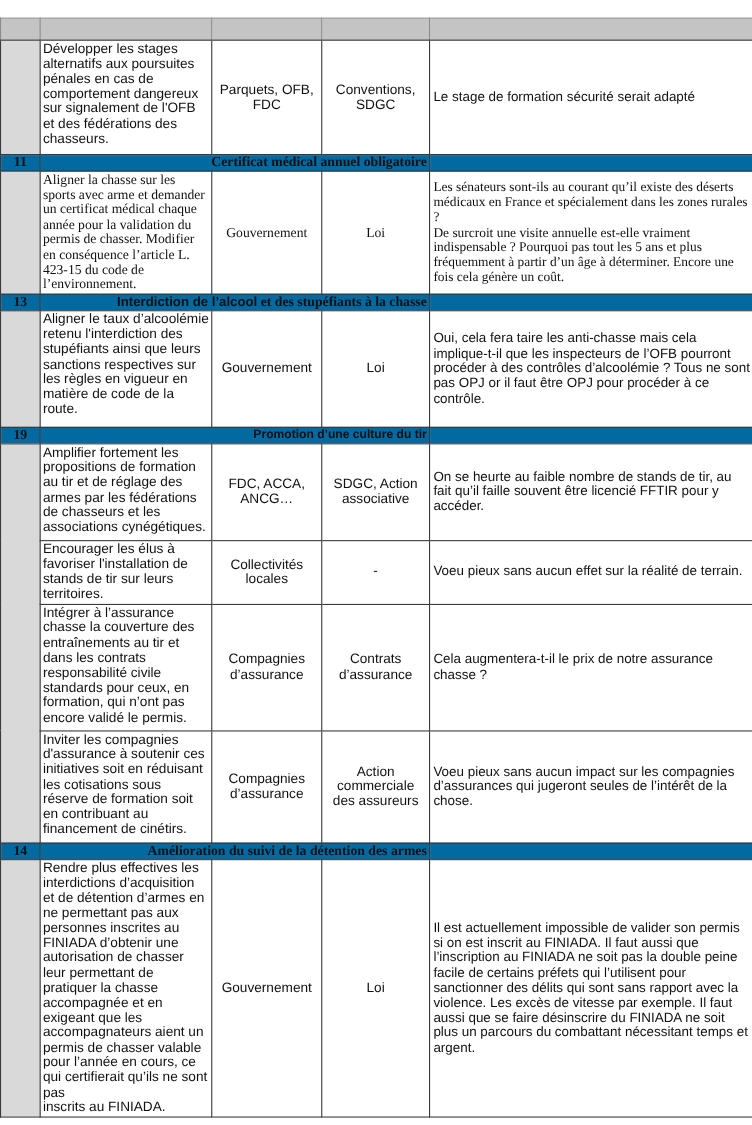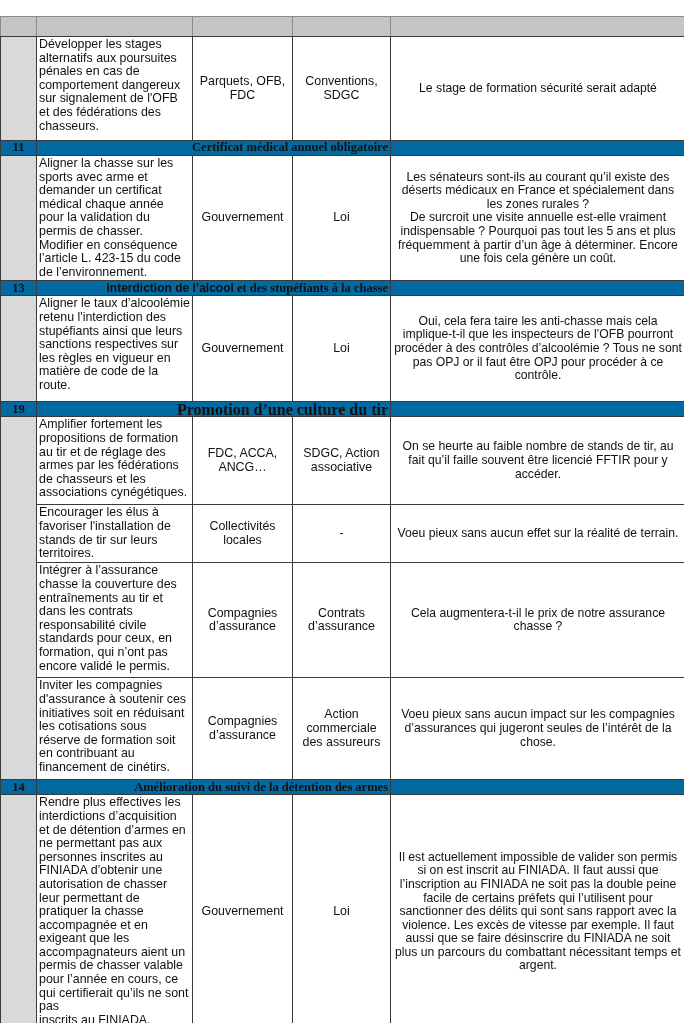--- a/index.html
+++ b/index.html
@@ -9,25 +9,25 @@
   col.c-prop { width: 156px; }
   col.c-who { width: 100px; }
   col.c-how { width: 98px; }
   col.c-com { width: 294px; }
   td { border: 1px solid #3a3a3a; padding: 0 2px; font-size: 12.4px; line-height: 13.6px; vertical-align: middle; }
   tr.top-bar td { background: #c4c4c4; height: 19px; border-color: #8a8a8a; border-bottom: 1px solid #3a3a3a; }
   td.num-cell { background: #d9d9d9; text-align: center; font-family: "Liberation Serif", serif; font-weight: bold; font-size: 12.5px; }
   td.num-empty { background: #d9d9d9; }
   tr.section td { background: #0369a1; height: 14px; }
   td.section-title { text-align: right; font-weight: bold; font-family: "Liberation Serif", serif; font-size: 12.5px; }
-  td.section-title.sans { font-family: Liberation Serif, serif; font-size: 16px; }
+  td.section-title.sans { font-family: Liberation Sans, sans-serif; font-size: 11px; }
   td.section-right { background: #d9d9d9; }
   td.prop { text-align: left; vertical-align: top; padding-top: 1px; padding-bottom: 1px; white-space: pre-line; }
   td.who, td.how { text-align: center; }
-  td.com { text-align: center; padding-left: 3px; white-space: pre-line; font-size: 12.2px; border-radius: 15px; }
+  td.com { text-align: left; padding-left: 3px; white-space: pre-line; font-size: 12.2px; border-radius: 15px; }
 </style>
 </head>
 <body>
 
 <table>
   <colgroup>
     <col class="c-num">
       <col class="c-prop">
       <col class="c-who">
       <col class="c-how">
@@ -49,21 +49,21 @@
       <td class="who">Parquets, OFB, FDC</td>
       <td class="how">Conventions, SDGC</td>
       <td class="com">Le stage de formation sécurité serait adapté</td>
     </tr>
 
     <tr class="section">
       <td class="num-cell">11</td>
       <td class="section-title" colspan="3">Certificat médical annuel obligatoire</td>
       <td class="section-right"></td>
     </tr>
-    <tr style="height:110px;">
+    <tr style="height:110px;font-family:Liberation Serif, serif;">
       <td class="num-empty"></td>
       <td class="prop">Aligner la chasse sur les sports avec arme et demander un certificat médical chaque année pour la validation du permis de chasser. Modifier en conséquence l’article L. 423-15 du code de l’environnement.</td>
       <td class="who">Gouvernement</td>
       <td class="how">Loi</td>
       <td class="com">Les sénateurs sont-ils au courant qu’il existe des déserts médicaux en France et spécialement dans les zones rurales ?
 De surcroit une visite annuelle est-elle vraiment indispensable ? Pourquoi pas tout les 5 ans et plus fréquemment à partir d’un âge à déterminer. Encore une fois cela génère un coût.</td>
     </tr>
 
     <tr class="section">
       <td class="num-cell">13</td>

